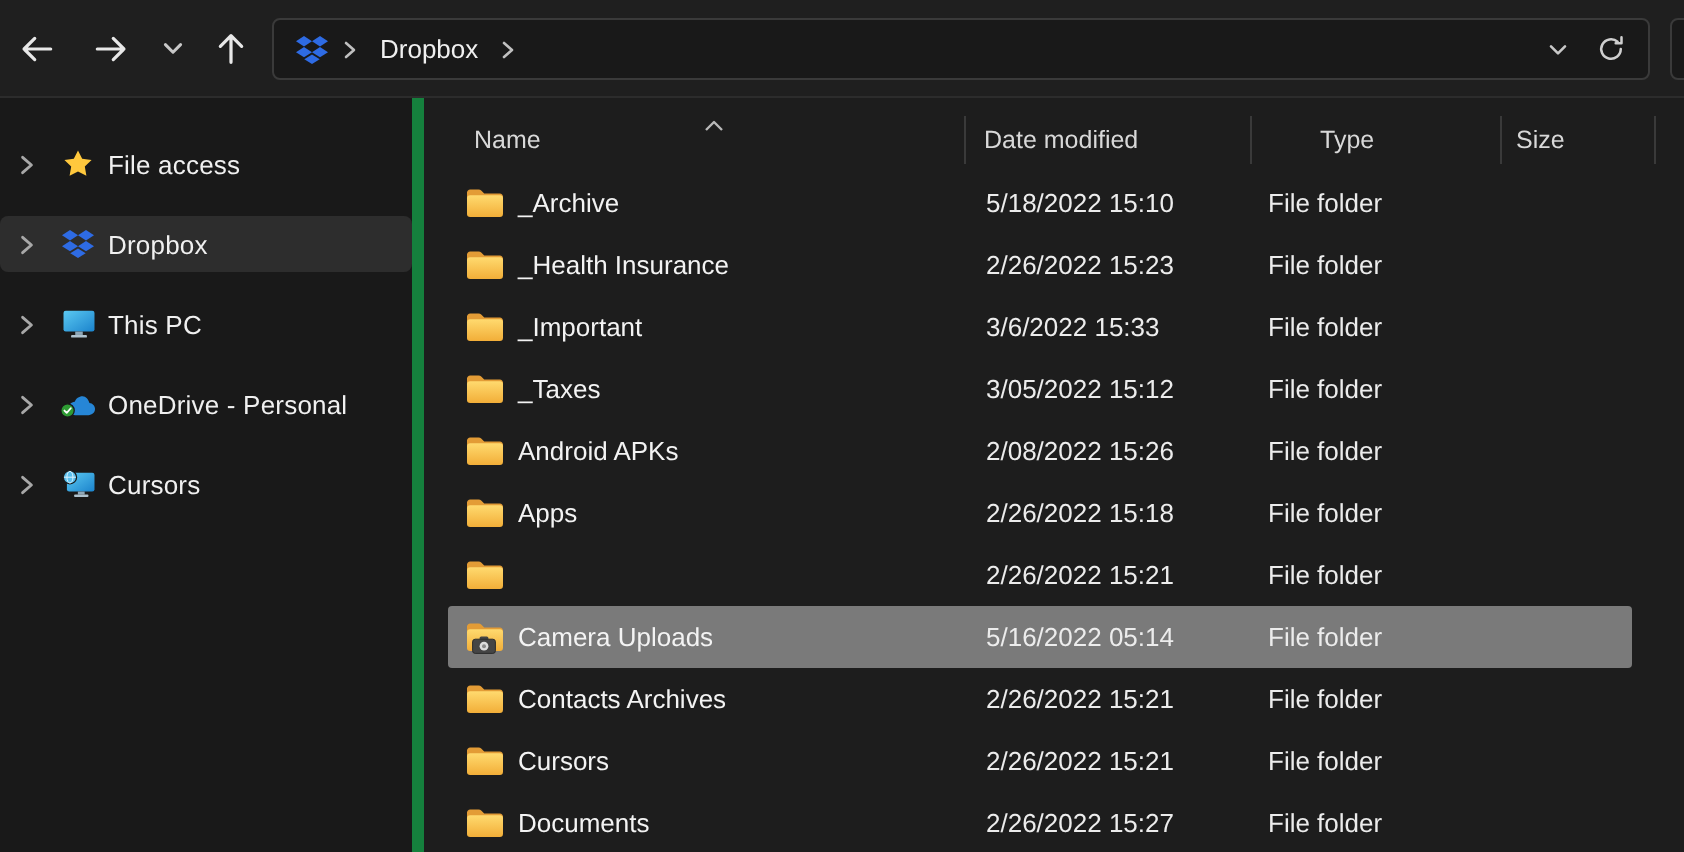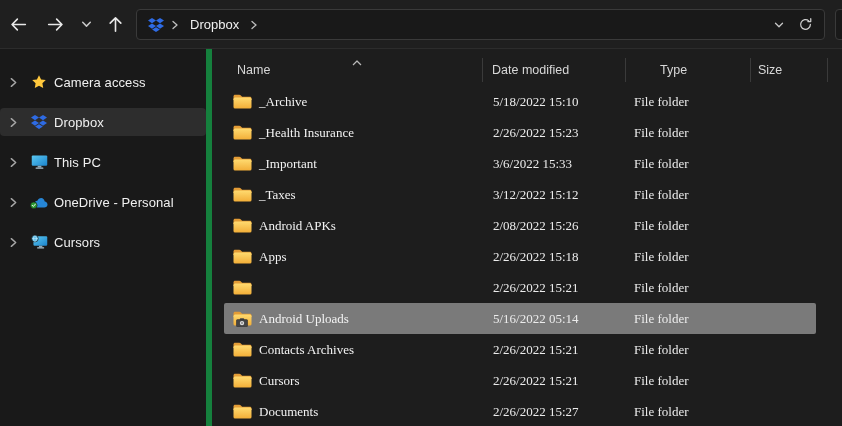--- a/index.html
+++ b/index.html
@@ -32,21 +32,21 @@
   .side-label{margin-left:6px;color:#f0f0f0;letter-spacing:.1px;}
   
   #main{position:absolute;left:206px;top:49px;right:0;bottom:0;background:#1d1d1d;border-left:6px solid #15803d;box-sizing:border-box;}
   #list-header{position:absolute;left:0;top:6px;right:0;height:30px;color:#d8d8d8;font-size:12.5px;}
   .col-label{position:absolute;top:0;line-height:30px;white-space:nowrap;}
   #col-name{left:25px;}#col-date{left:280px;text-align:center;}#col-type{left:448px;}#col-size{left:546px;}
   .col-sep{position:absolute;top:3px;width:1px;height:24px;background:#3a3a3a;}
   #sep-1{left:270px;}#sep-2{left:413px;}#sep-3{left:538px;}#sep-4{left:615px;}
   #sort-caret{position:absolute;left:140px;top:0px;}
   #rows{position:absolute;left:12px;top:37px;width:592px;}
-  .frow{position:relative;height:31px;border-radius:2px;font-family:Liberation Serif, serif;}
+  .frow{position:relative;height:31px;border-radius:2px;}
   .frow.selected{background:#7a7a7a;}
   .ficon{position:absolute;left:9px;top:8px;width:19px;height:15px;}
   .camera-badge{position:absolute;left:3px;top:4px;display:none;}
   .camera-badge.visible{display:block;}
   .cell{position:absolute;top:0;line-height:31px;white-space:nowrap;color:#ececec;}
   .cell-name{left:35px;color:#f3f3f3;}
   .cell-date{left:269px;}
   .cell-type{left:410px;}
   .cell-size{left:535px;}
 </style>
@@ -131,21 +131,21 @@
     <span class="side-chevron">
         <svg width="9" height="11" viewBox="0 0 8 10">
           <path d="M2 1.5 L6 5 L2 8.5" fill="none" stroke="#a8a8a8" stroke-width="1.3" stroke-linecap="round" stroke-linejoin="round"></path>
         </svg>
       </span>
     <span class="side-icon">
       <svg width="16" height="16" viewBox="0 0 16 16">
           <path fill="#FFC83D" d="M8 1.2 L10.1 5.4 L14.8 6 L11.4 9.3 L12.2 13.9 L8 11.7 L3.8 13.9 L4.6 9.3 L1.2 6 L5.9 5.4 Z"></path>
         </svg>
     </span>
-    <span class="side-label">Camera access</span>
+    <span class="side-label">File access</span>
   </div>
 
   <div class="side-item selected">
     <span class="side-chevron">
         <svg width="9" height="11" viewBox="0 0 8 10">
           <path d="M2 1.5 L6 5 L2 8.5" fill="none" stroke="#a8a8a8" stroke-width="1.3" stroke-linecap="round" stroke-linejoin="round"></path>
         </svg>
       </span>
     <span class="side-icon">
       <svg width="16" height="14" viewBox="0 0 24 21" fill="#2E6BE4">
@@ -273,21 +273,21 @@
 
       <div class="frow">
         <span class="ficon">
           <svg width="19" height="15" viewBox="0 0 19 15">
             <path d="M0.5 2.3 C0.5 1.4 1.2 0.7 2.1 0.7 L6.3 0.7 C6.8 0.7 7.3 0.9 7.6 1.2 L9.1 2.8 L16.9 2.8 C17.8 2.8 18.5 3.5 18.5 4.4 L18.5 6 L0.5 6 Z" fill="#E39C36"></path>
             <rect x="0.5" y="3.6" width="18" height="10.9" rx="1.6" fill="url(#fgrad)"></rect>
           </svg>
           
         </span>
         <span class="cell cell-name">_Taxes</span>
-        <span class="cell cell-date">3/12/2022 15:12</span>
+        <span class="cell cell-date">3/05/2022 15:12</span>
         <span class="cell cell-type">File folder</span>
         <span class="cell cell-size"></span>
       </div>
 
       <div class="frow">
         <span class="ficon">
           <svg width="19" height="15" viewBox="0 0 19 15">
             <path d="M0.5 2.3 C0.5 1.4 1.2 0.7 2.1 0.7 L6.3 0.7 C6.8 0.7 7.3 0.9 7.6 1.2 L9.1 2.8 L16.9 2.8 C17.8 2.8 18.5 3.5 18.5 4.4 L18.5 6 L0.5 6 Z" fill="#E39C36"></path>
             <rect x="0.5" y="3.6" width="18" height="10.9" rx="1.6" fill="url(#fgrad)"></rect>
           </svg>
@@ -334,21 +334,21 @@
           </svg>
           <span class="camera-badge visible">
             <svg width="12" height="9" viewBox="0 0 12 9">
               <rect x="3.8" y="0.2" width="4.4" height="2" rx="0.8" fill="#454545"></rect>
               <rect x="0.3" y="1.6" width="11.4" height="7.1" rx="1.3" fill="#454545" stroke="#2b2b2b" stroke-width="0.5"></rect>
               <circle cx="6" cy="5.1" r="2.2" fill="#dcdcdc"></circle>
               <circle cx="6" cy="5.1" r="1" fill="#8a8a8a"></circle>
             </svg>
           </span>
         </span>
-        <span class="cell cell-name">Android Uploads</span>
+        <span class="cell cell-name">Camera Uploads</span>
         <span class="cell cell-date">5/16/2022 05:14</span>
         <span class="cell cell-type">File folder</span>
         <span class="cell cell-size"></span>
       </div>
 
       <div class="frow">
         <span class="ficon">
           <svg width="19" height="15" viewBox="0 0 19 15">
             <path d="M0.5 2.3 C0.5 1.4 1.2 0.7 2.1 0.7 L6.3 0.7 C6.8 0.7 7.3 0.9 7.6 1.2 L9.1 2.8 L16.9 2.8 C17.8 2.8 18.5 3.5 18.5 4.4 L18.5 6 L0.5 6 Z" fill="#E39C36"></path>
             <rect x="0.5" y="3.6" width="18" height="10.9" rx="1.6" fill="url(#fgrad)"></rect>

